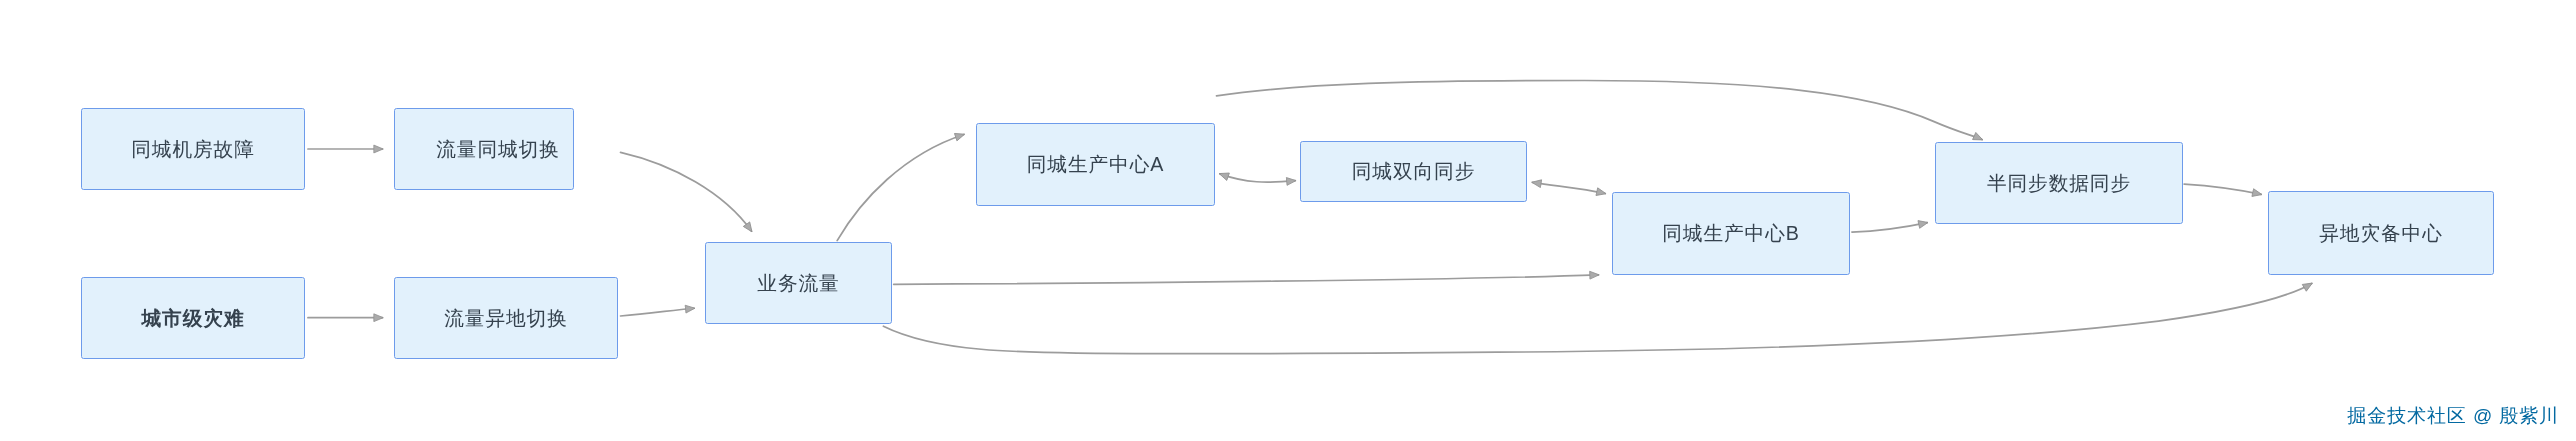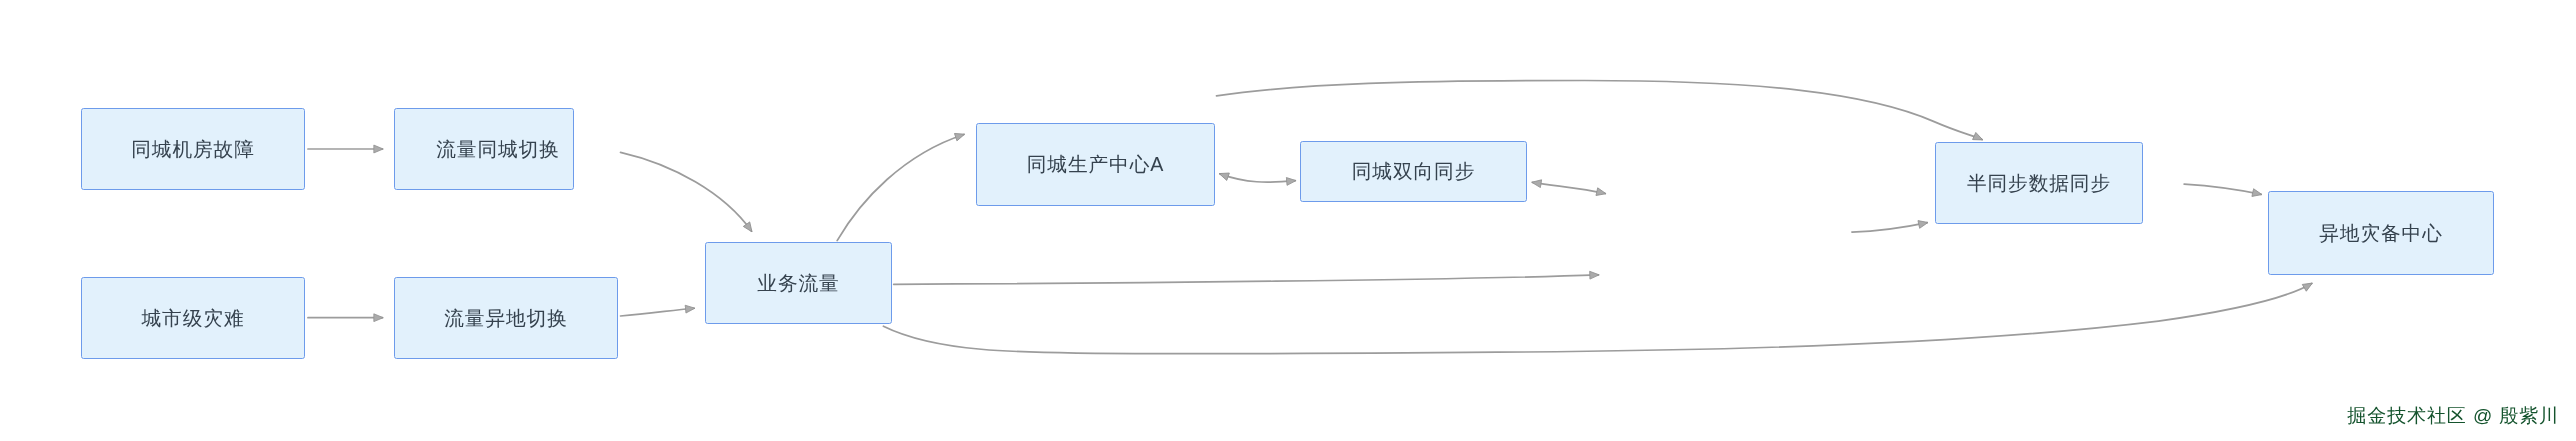--- a/index.html
+++ b/index.html
@@ -33,21 +33,21 @@
     color: #35424e;
     font-size: 19.7px;
     letter-spacing: 0.9px;
     white-space: nowrap;
   }
   .watermark {
     position: absolute;
     right: 17px;
     bottom: 12px;
     font-size: 19px;
-    color: #14532d;
+    color: #0369a1;
     letter-spacing: 0.9px;
     text-shadow: 0.9px 0.9px 0 #ffffff, 1.7px 1.7px 1.7px rgba(255,255,255,0.9);
     white-space: nowrap;
     margin-left: 32px;
   }
 </style>
 </head>
 <body>
 
 <div id="canvas">
@@ -75,42 +75,45 @@
   </svg>
 
   <div class="node" style="left:81px;  top:108px; width:224px; height:82px;text-align:right;">
     <span>同城机房故障</span>
   </div>
 
   <div class="node" style="left:394px; top:108px; width:180px; height:82px;padding-left:28px;">
     <span>流量同城切换</span>
   </div>
 
-  <div class="node" style="left:81px;  top:277px; width:224px; height:82px;">
+  <div class="node" style="left:81px;  top:277px; width:224px; height:82px;font-weight:bold;">
     <span>城市级灾难</span>
   </div>
 
   <div class="node" style="left:394px; top:277px; width:224px; height:82px;text-align:center;">
     <span>流量异地切换</span>
   </div>
 
   <div class="node" style="left:705px; top:242px; width:187px; height:82px;">
     <span>业务流量</span>
   </div>
 
   <div class="node" style="left:976px; top:91px; width:239px; height:83px;margin-top:32px;">
     <span>同城生产中心A</span>
   </div>
 
   <div class="node" style="left:1300px; top:141px; width:227px; height:61px;">
     <span>同城双向同步</span>
   </div>
 
+  <div class="node" style="left:1612px; top:192px; width:238px; height:83px;">
+    <span>同城生产中心B</span>
+  </div>
 
-  <div class="node" style="left:1935px; top:142px; width:208px; height:82px;">
+  <div class="node" style="left:1935px; top:142px; width:248px; height:82px;">
     <span>半同步数据同步</span>
   </div>
 
   <div class="node" style="left:2268px; top:191px; width:226px; height:84px;">
     <span>异地灾备中心</span>
   </div>
 
   <div class="watermark">掘金技术社区 @ 殷紫川</div>
 
 </div>

